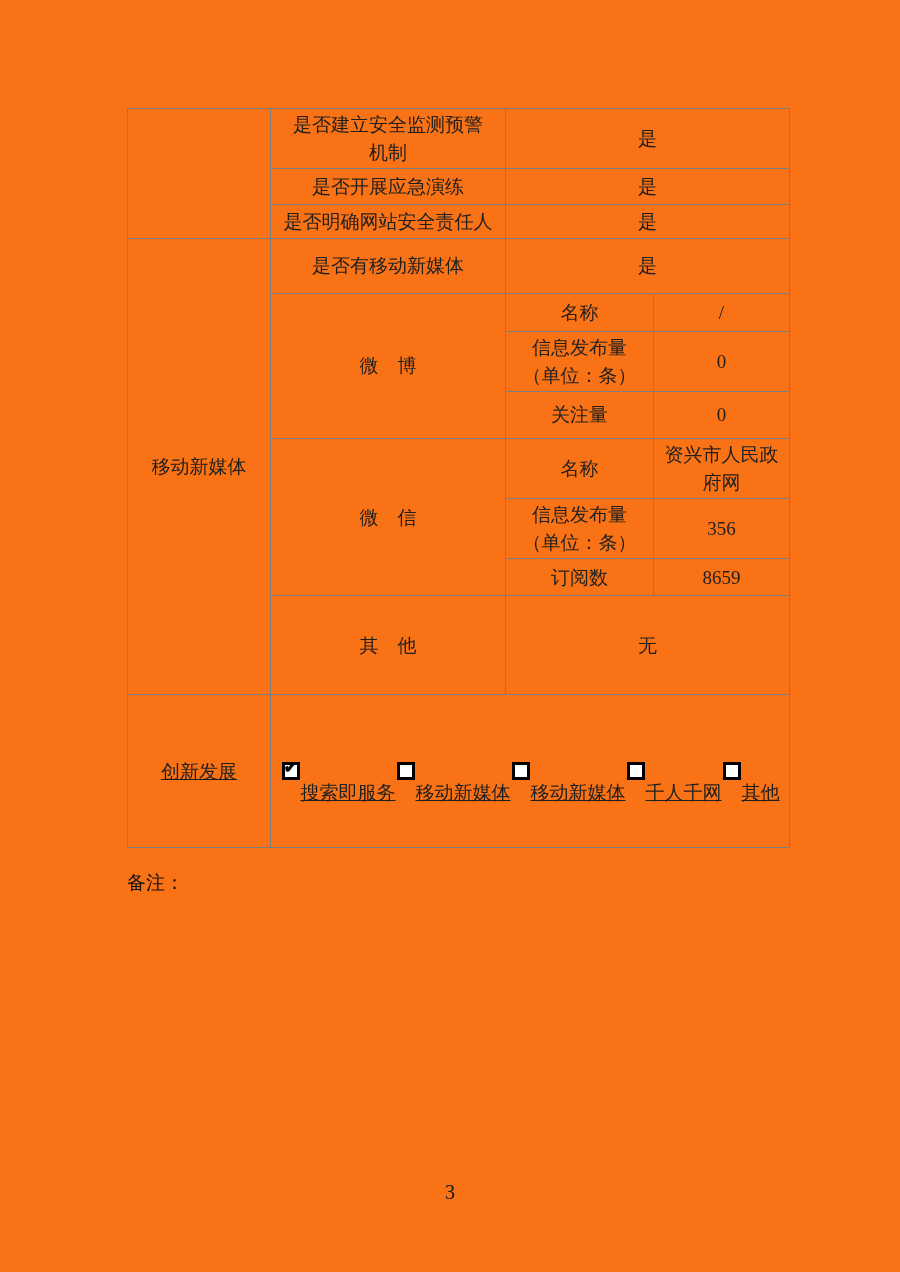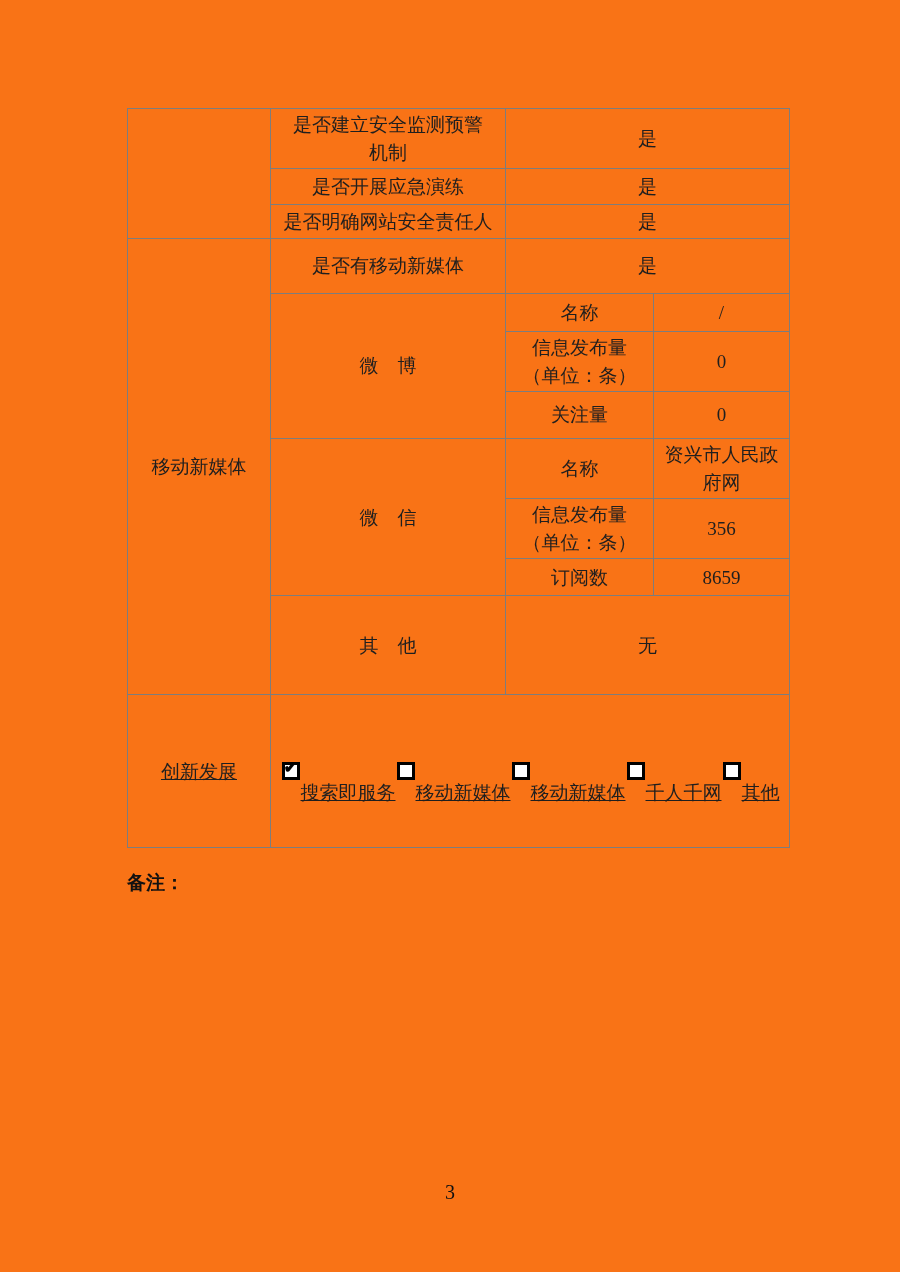--- a/index.html
+++ b/index.html
@@ -42,21 +42,21 @@
   .cb-box.checked{position:relative;}
   .cb-box.checked .tick{
     position:absolute;top:-6px;left:-1px;
     font-size:17px;font-weight:bold;
   }
   .cb-label{display:inline-block;margin-top:42px;}
 
   .notes{
     position:absolute;left:127px;top:870px;
     font-family:"Liberation Sans","DejaVu Sans",sans-serif;
-    font-weight:bold;font-size:19px;color:#111;
+    font-weight:normal;font-size:19px;color:#111;
   }
   .page-number{
     position:absolute;left:0;top:1181px;width:900px;
     text-align:center;font-size:20px;color:#111;
   }
 </style>
 </head>
 <body>
 
 <div class="page">

